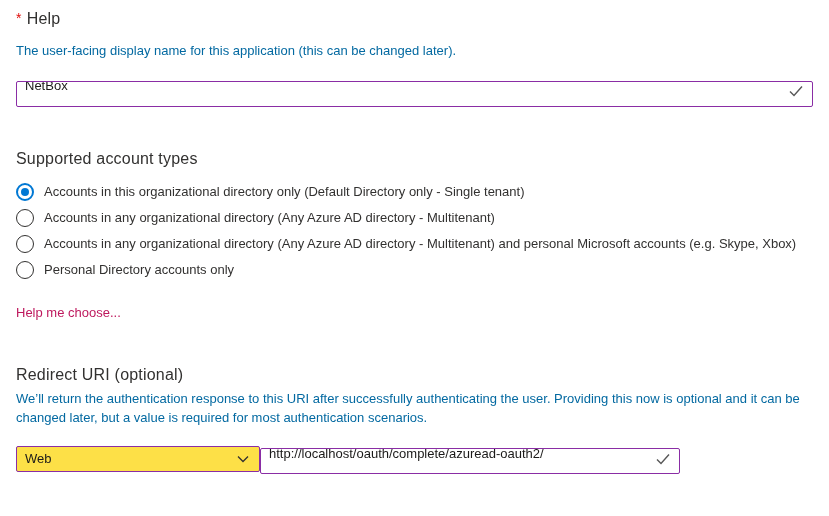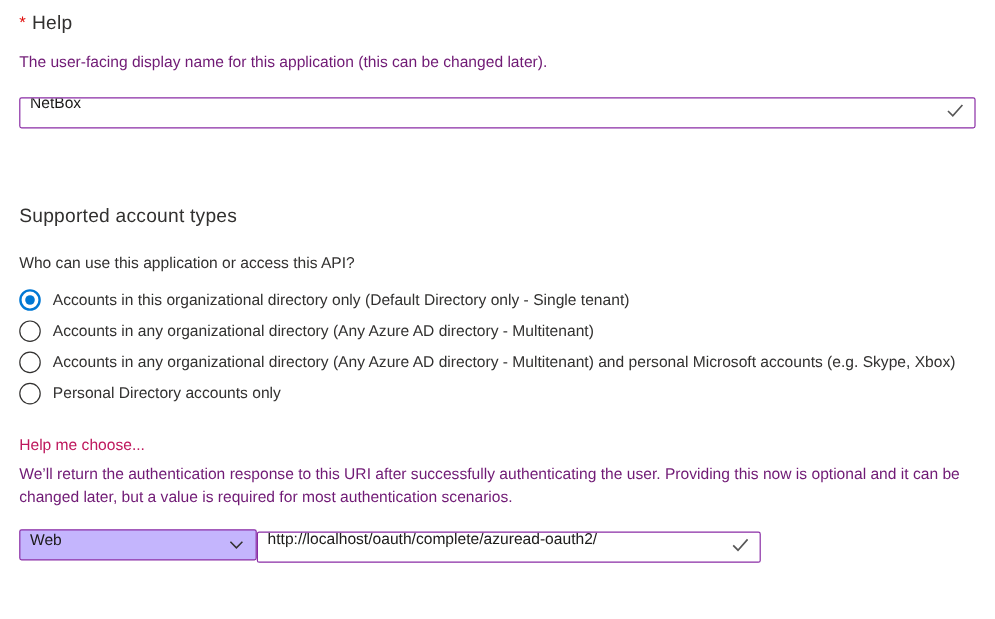--- a/index.html
+++ b/index.html
@@ -13,42 +13,42 @@
   }
   .page { padding: 10px 16px 0 16px; }
 
   .field-label {
     font-size: 16px; font-weight: 400; color: #323130;
     letter-spacing: .2px;
   }
   .required-star { color: #e00b09; margin-right: 5px; font-size: 14px; vertical-align: 1px; }
 
   .desc {
-    font-size: 13px; color: #701a75; line-height: 19px;
+    font-size: 13px; color: #0369a1; line-height: 19px;
     margin-top: 13px;
   }
 
   .input-wrap { position: relative; margin-top: 16px; }
   .text-input {
     width: 100%; height: 26px;
     border: 1px solid #8a2da5; border-radius: 2px;
     padding: 0 30px 16px 8px;
     font-family: "Liberation Sans", sans-serif;
     font-size: 13px; color: #1b1a19;
     outline: none; background: #fff;
   }
   .check-icon {
     position: absolute; right: 9px; top: 50%;
     transform: translateY(-50%);
     width: 16px; height: 16px; pointer-events: none;
   }
 
   .section-header {
     font-size: 16px; font-weight: 400; color: #323130;
-    margin-top: 65px; letter-spacing: .2px;
+    margin-top: 43px; letter-spacing: .2px;
   }
   .question { font-size: 13px; color: #323130; margin-top: 21px; }
 
   .radio-group { margin-top: 11px; }
   .radio-row {
     display: flex; align-items: center;
     height: 26px; cursor: pointer;
   }
   .radio-circle {
     width: 18px; height: 18px; border-radius: 50%;
@@ -63,24 +63,24 @@
 
   .help-link {
     display: inline-block; margin-top: 22px;
     font-size: 13px; color: #be185d; cursor: pointer; text-decoration: none;
   }
 
   .redirect-desc { margin-top: 5px; max-width: 801px; }
 
   .uri-row { display: flex; margin-top: 17px; align-items: center; }
   .dropdown {
-    position: relative; width: 198px; height: 26px;
+    position: relative; width: 244px; height: 26px;
     border: 1px solid #8a2da5; border-radius: 2px;
-    display: flex; align-items: flex-start;
-    padding: 0 30px 0 8px; cursor: pointer; background: #c4b5fd;
+    display: flex; align-items: center;
+    padding: 0 30px 0 8px; cursor: pointer; background: #fde047;
   }
   .dropdown-value { font-size: 13px; color: #1b1a19; }
   .chevron-icon {
     position: absolute; right: 9px; top: 50%;
     transform: translateY(-50%);
     width: 14px; height: 14px; pointer-events: none;
   }
   .uri-input-wrap { position: relative; width: 420px; }
   .uri-input-wrap .text-input { width: 100%; }
 </style>
@@ -96,21 +96,20 @@
   <div class="desc">The user-facing display name for this application (this can be changed later).</div>
   <div class="input-wrap">
     <input class="text-input" type="text" value="NetBox" style="">
     <svg class="check-icon" viewBox="0 0 16 16">
       <polyline points="2,8.5 6,12.5 14,3.5" fill="none" stroke="#575757" stroke-width="1.4"></polyline>
     </svg>
   </div>
 
   
   <div class="section-header">Supported account types</div>
-  <div class="question">Who can use this application or access this API?</div>
 
   <div class="radio-group">
     <div class="radio-row checked">
       <span class="radio-circle">
           <span class="radio-dot"></span>
         </span>
       <span class="radio-label">Accounts in this organizational directory only (Default Directory only - Single tenant)</span>
     </div>
     <div class="radio-row">
       <span class="radio-circle">
@@ -128,20 +127,21 @@
       <span class="radio-circle">
           <span class="radio-dot"></span>
         </span>
       <span class="radio-label">Personal Directory accounts only</span>
     </div>
   </div>
 
   <a class="help-link">Help me choose...</a>
 
   
+  <div class="section-header" style="margin-top:45px;">Redirect URI (optional)</div>
   <div class="desc redirect-desc">We’ll return the authentication response to this URI after successfully authenticating the user. Providing this now is optional and it can be changed later, but a value is required for most authentication scenarios.</div>
 
   <div class="uri-row">
     <div class="dropdown">
       <span class="dropdown-value">Web</span>
       <svg class="chevron-icon" viewBox="0 0 14 14">
         <polyline points="2,4.5 7,9.5 12,4.5" fill="none" stroke="#323130" stroke-width="1.3"></polyline>
       </svg>
     </div>
     <div class="uri-input-wrap">

